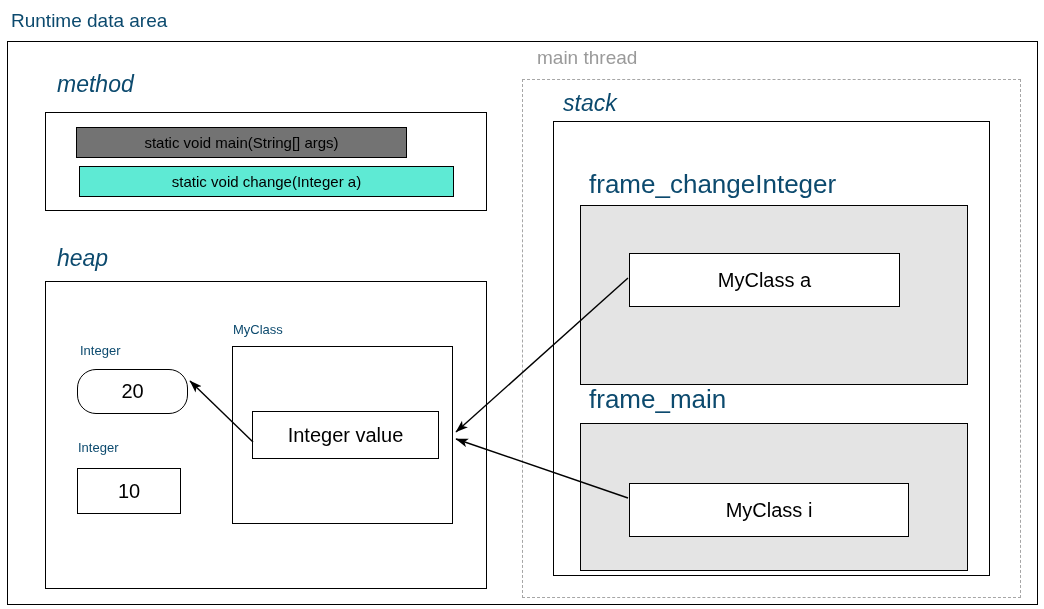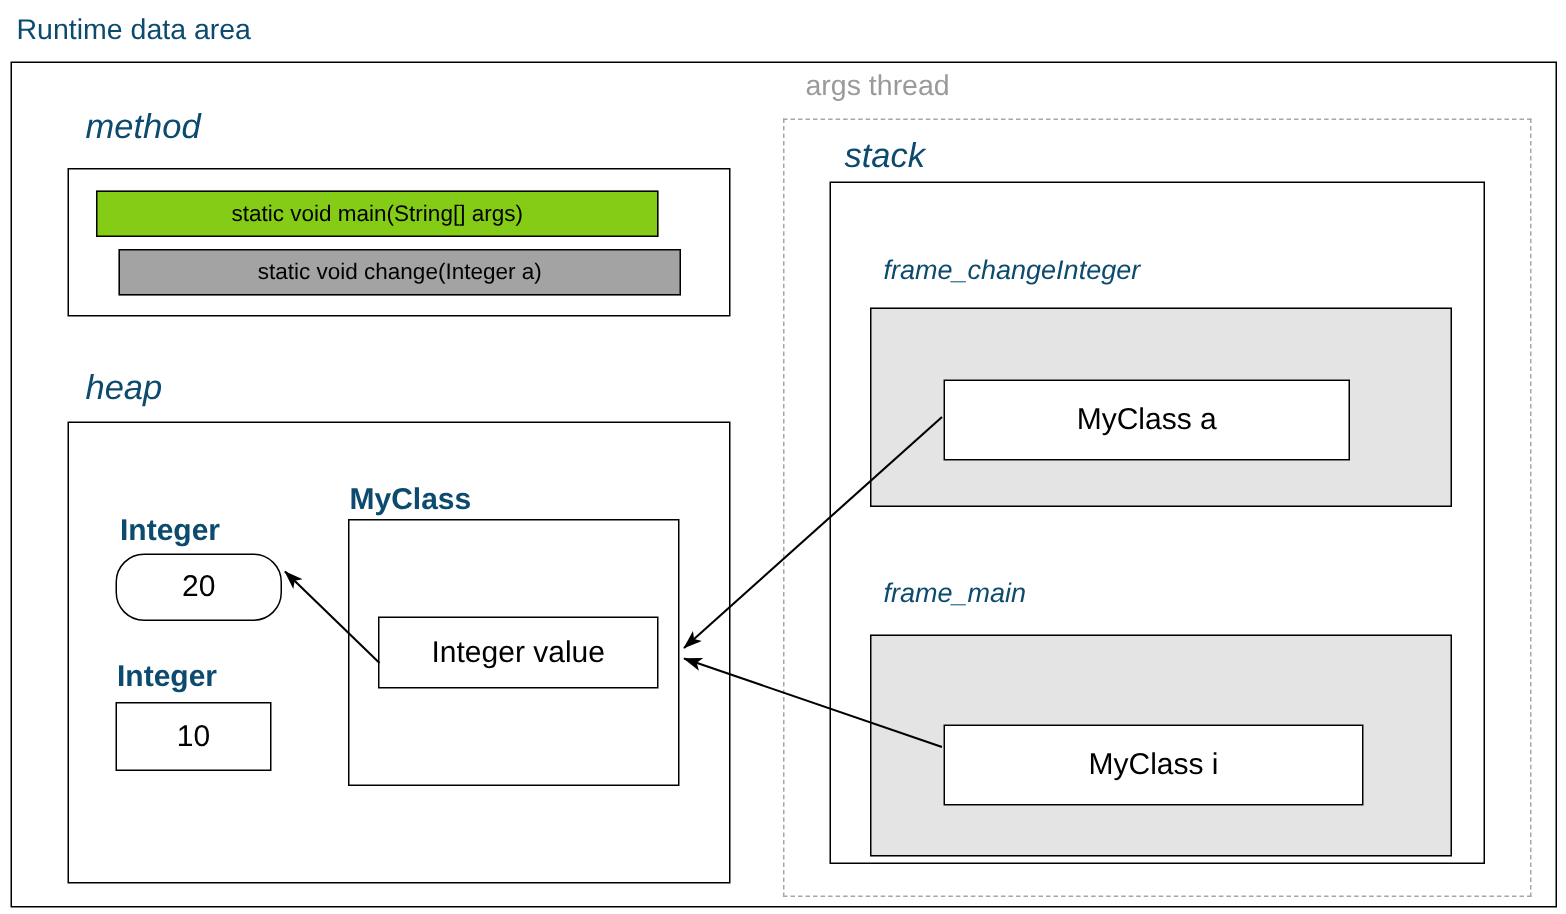--- a/index.html
+++ b/index.html
@@ -23,22 +23,22 @@
   
   .label {
     position: absolute;
     white-space: nowrap;
     line-height: 1;
     color: #0c4a6e;
   }
   .label-title   { font-size: 19px; }
   .label-section { font-size: 23px; font-style: italic; }
   .label-thread  { font-size: 19px; color: #9a9a9a; }
-  .label-small   { font-size: 20px; font-weight: bold; }
-  .label-frame   { font-size: 18px; font-style: italic; }
+  .label-small   { font-size: 13px; }
+  .label-frame   { font-size: 26px; }
 
   
   .box {
     position: absolute;
     box-sizing: border-box;
     border: 1.6px solid #000000;
     background: transparent;
   }
   .box-thin { border-width: 1.4px; }
   .box-dashed {
@@ -80,24 +80,24 @@
 
 <div id="canvas">
 
   <div class="label label-title" style="left:11px; top:11px;">Runtime data area</div>
 
   <div class="box" style="left:7px; top:41px; width:1031px; height:564px;"></div>
 
   <div class="label label-section" style="left:57px; top:73px;">method</div>
 
   <div class="box" style="left:45px; top:112px; width:442px; height:99px;">
-    <div class="box box-thin" style="left:18px; top:14px; width:375px; height:31px; background:#84cc16;">
+    <div class="box box-thin" style="left:30px; top:14px; width:331px; height:31px; background:#737373;">
       <div class="boxtext t15">static void main(String[] args)</div>
     </div>
-    <div class="box box-thin" style="left:33px; top:53px; width:375px; height:31px; background:#a3a3a3;">
+    <div class="box box-thin" style="left:33px; top:53px; width:375px; height:31px; background:#5eead4;">
       <div class="boxtext t15">static void change(Integer a)</div>
     </div>
   </div>
 
   <div class="label label-section" style="left:57px; top:247px;">heap</div>
 
   <div class="box" style="left:45px; top:281px; width:442px; height:308px;"></div>
 
   <div class="label label-small" style="left:80px; top:344px;">Integer</div>
   <div class="box box-thin box-white" style="left:77px; top:369px; width:111px; height:45px;border-radius:19px;">
@@ -109,30 +109,30 @@
     <div class="boxtext t20">10</div>
   </div>
 
   <div class="label label-small" style="left:233px; top:323px;">MyClass</div>
   <div class="box box-thin" style="left:232px; top:346px; width:221px; height:178px;">
     <div class="box box-thin box-white" style="left:19px; top:64px; width:187px; height:48px;">
       <div class="boxtext t20">Integer value</div>
     </div>
   </div>
 
-  <div class="label label-thread" style="left:537px; top:48px;">args thread</div>
+  <div class="label label-thread" style="left:537px; top:48px;">main thread</div>
 
   <div class="box-dashed abs" style="left:522px; top:79px; width:499px; height:519px;"></div>
 
   <div class="label label-section" style="left:563px; top:92px;">stack</div>
 
   <div class="box" style="left:553px; top:121px; width:437px; height:455px;"></div>
 
   <div class="label label-frame" style="left:589px; top:171px;">frame_changeInteger</div>
-  <div class="box box-gray" style="left:580px; top:205px; width:388px; height:133px;">
+  <div class="box box-gray" style="left:580px; top:205px; width:388px; height:180px;">
     <div class="box box-thin box-white" style="left:48px; top:47px; width:271px; height:54px;">
       <div class="boxtext t20">MyClass a</div>
     </div>
   </div>
 
   <div class="label label-frame" style="left:589px; top:386px;">frame_main</div>
   <div class="box box-gray" style="left:580px; top:423px; width:388px; height:148px;">
     <div class="box box-thin box-white" style="left:48px; top:48px; width:280px; height:54px;margin-top:11px;">
       <div class="boxtext t20">MyClass i</div>
     </div>

